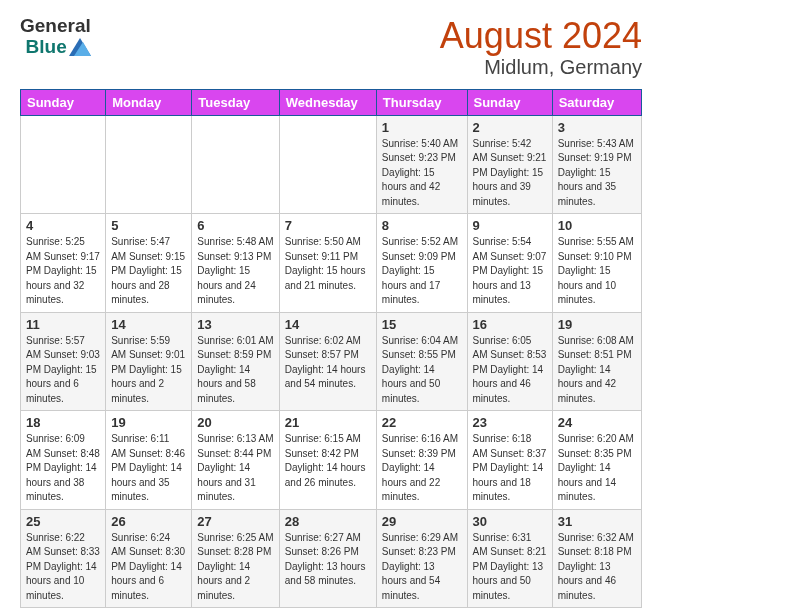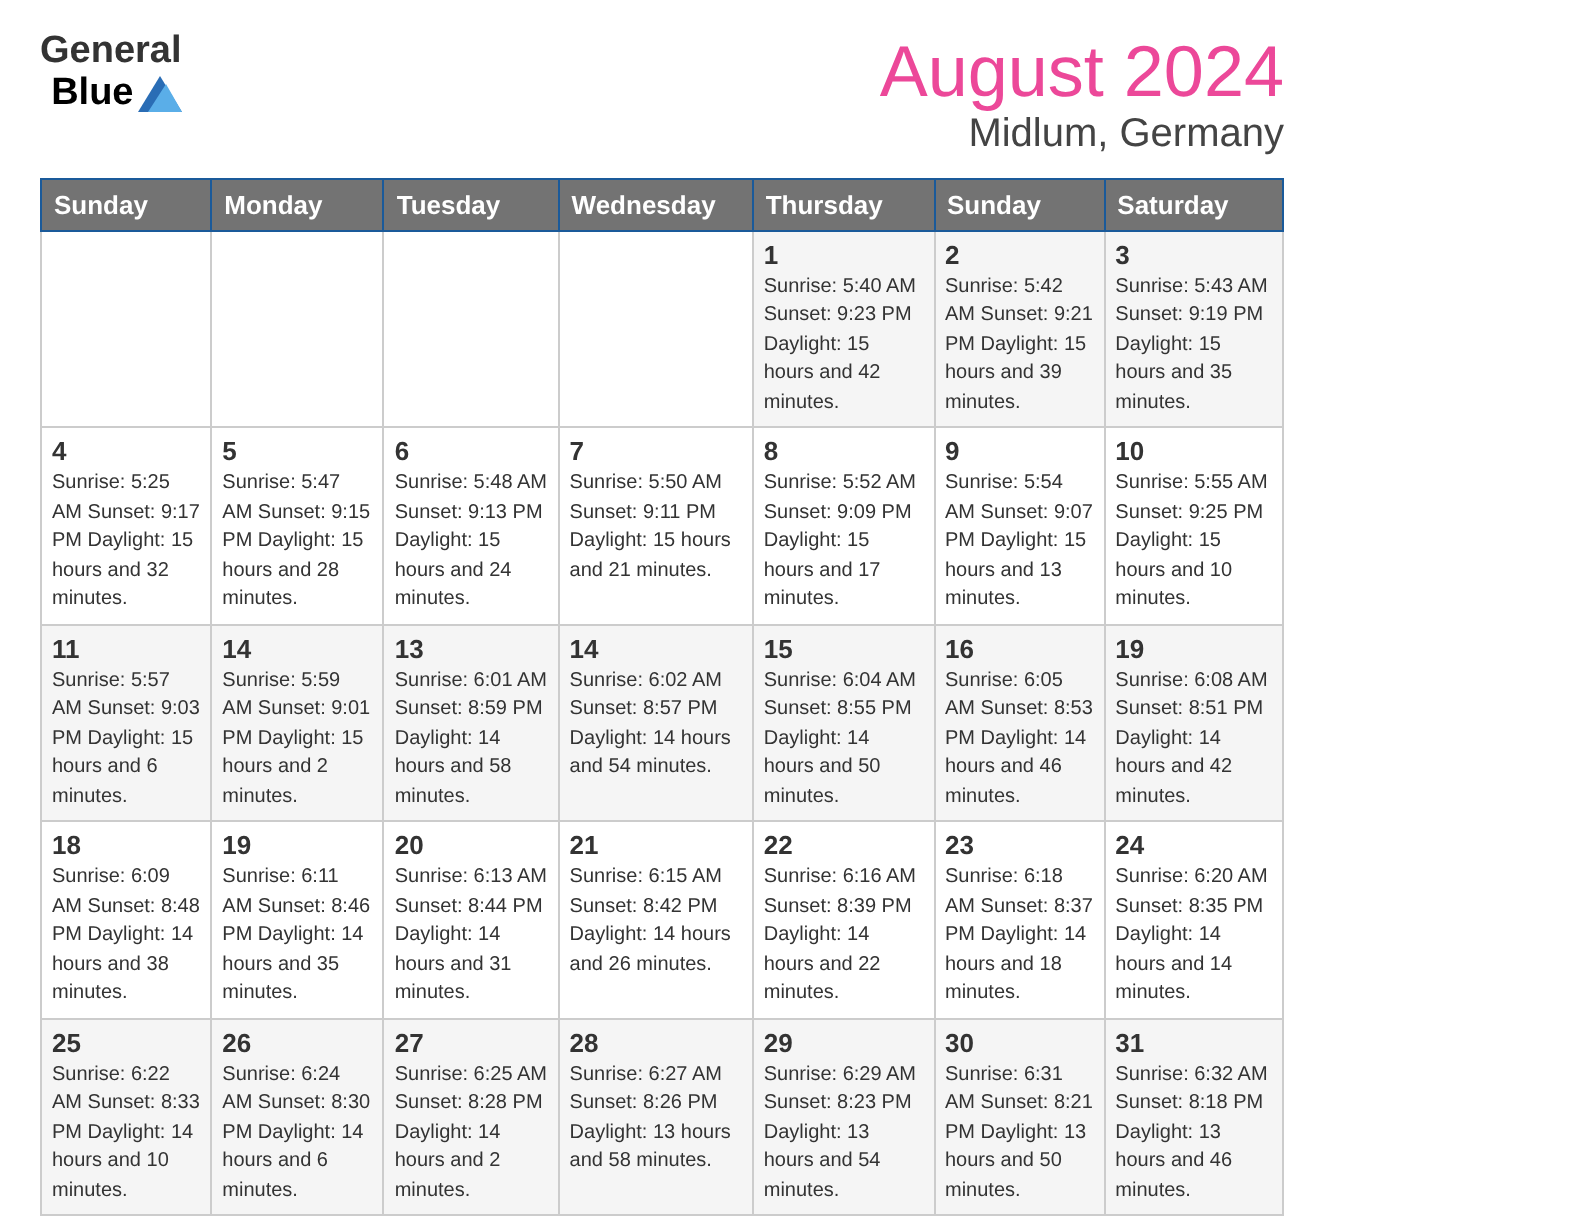--- a/index.html
+++ b/index.html
@@ -24,34 +24,34 @@
       display: flex;
       align-items: center;
       gap: 4px;
     }
     .title-area {
       text-align: right;
     }
     .month-title {
       font-size: 36px;
       font-weight: normal;
-      color: #ec4899;
+      color: #c2410c;
       line-height: 1.1;
     }
     .location {
       font-size: 20px;
       color: #444;
     }
     .calendar {
       width: 100%;
       border-collapse: collapse;
       border: 1px solid #ccc;
     }
     .calendar th {
-      background-color: #737373;
+      background-color: #d946ef;
       color: #fff;
       font-size: 13px;
       font-weight: bold;
       padding: 5px 6px;
       text-align: left;
       border: 1px solid #1a5a9a;
     }
     .calendar td {
       vertical-align: top;
       border: 1px solid #ccc;
@@ -90,21 +90,21 @@
   </style>
 </head>
 <body>
 
 <div class="page">
   <div class="header">
     <div class="logo">
       <div style="display:flex; flex-direction:column; align-items:flex-end; line-height:1.1;">
         <span style="font-size:19px; font-weight:bold; color:#333; letter-spacing:0;">General</span>
         <div style="display:flex; align-items:center; gap:2px;">
-          <span style="font-size:19px; font-weight:bold; color:#000000;">Blue</span>
+          <span style="font-size:19px; font-weight:bold; color:#0f766e;">Blue</span>
           <svg width="22" height="18" viewBox="0 0 22 18">
             <polygon points="0,18 11,0 22,18" fill="#2a6db5"></polygon>
             <polygon points="5,18 14,4 22,18" fill="#5aaee8"></polygon>
           </svg>
         </div>
       </div>
     </div>
     <div class="title-area">
       <div class="month-title">August 2024</div>
       <div class="location">Midlum, Germany</div>
@@ -190,21 +190,21 @@
           <td>
             <span class="day-number">9</span>
             <div class="day-info">Sunrise: 5:54 AM
 Sunset: 9:07 PM
 Daylight: 15 hours
 and 13 minutes.</div>
           </td>
           <td>
             <span class="day-number">10</span>
             <div class="day-info">Sunrise: 5:55 AM
-Sunset: 9:25 PM
+Sunset: 9:10 PM
 Daylight: 15 hours
 and 10 minutes.</div>
           </td>
         </tr>
         <tr>
           <td>
             <span class="day-number">11</span>
             <div class="day-info">Sunrise: 5:57 AM
 Sunset: 9:03 PM
 Daylight: 15 hours

